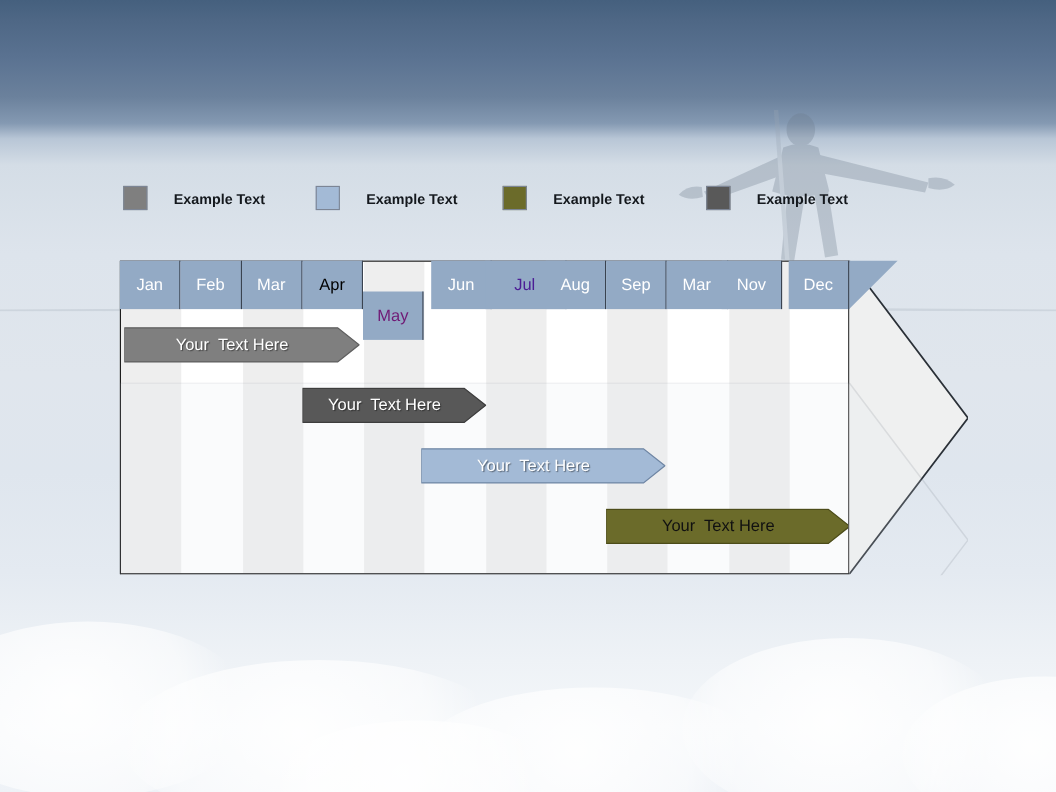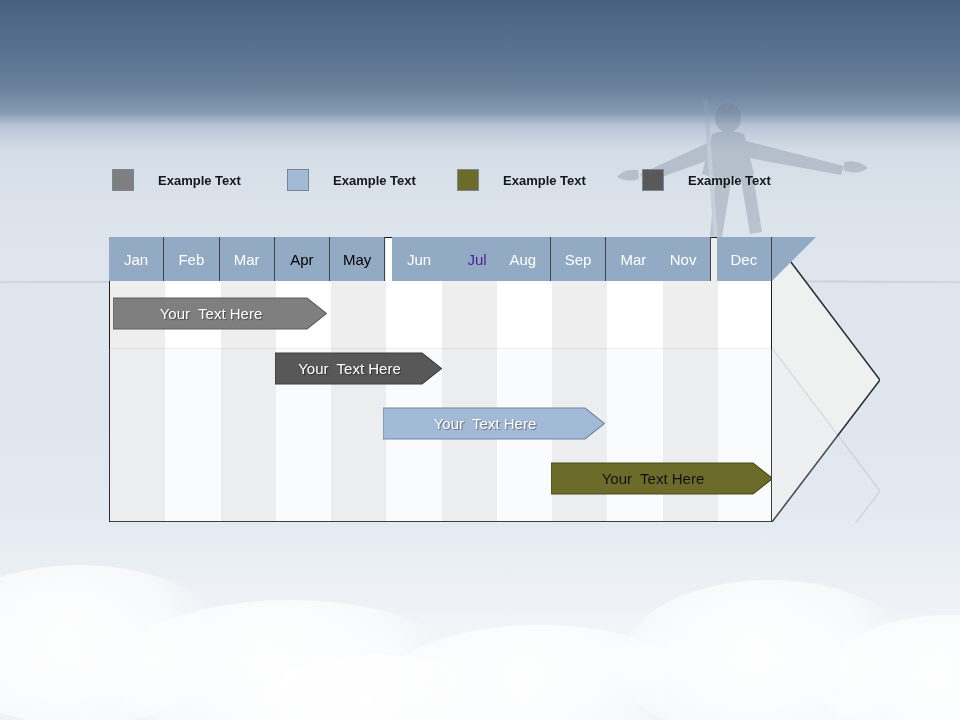--- a/index.html
+++ b/index.html
@@ -318,21 +318,21 @@
           </svg>
           <div class="bar-text dark">Your  Text Here</div>
         </div>
       </div>
     <div id="header-fill" style="border-top-color: rgb(147, 170, 197);"></div>
     <div id="header-row">
         <div class="month-cell" style="left: 0px; width: 55.25px; background: rgb(147, 170, 197); color: rgb(255, 255, 255);">Jan</div>
         <div class="month-cell" style="left: 55.25px; width: 55.25px; background: rgb(147, 170, 197); color: rgb(255, 255, 255);">Feb</div>
         <div class="month-cell" style="left: 110.5px; width: 55.25px; background: rgb(147, 170, 197); color: rgb(255, 255, 255);">Mar</div>
         <div class="month-cell" style="left: 165.75px; width: 55.25px; background: rgb(147, 170, 197); color: #000000;">Apr</div>
-        <div class="month-cell" style="left: 221px; width: 55.25px; background: rgb(147, 170, 197); color: #000000;">May</div>
+        <div class="month-cell" style="left: 221px; width: 55.25px; background: rgb(147, 170, 197); color: #701a75; margin-top: 28px;">May</div>
         <div class="month-cell" style="left: 283px; width: 55.25px; background: rgb(147, 170, 197); color: rgb(255, 255, 255);">Jun</div>
         <div class="month-cell" style="left: 331.5px; width: 74px; background: rgb(147, 170, 197); color: #4c1d95;">Jul</div>
         <div class="month-cell" style="left: 386.75px; width: 55.25px; background: rgb(147, 170, 197); color: rgb(255, 255, 255);">Aug</div>
         <div class="month-cell" style="left: 442px; width: 55.25px; background: rgb(147, 170, 197); color: rgb(255, 255, 255);">Sep</div>
         <div class="month-cell" style="left: 497.25px; width: 55.25px; background: rgb(147, 170, 197); color: rgb(255, 255, 255);">Mar</div>
         <div class="month-cell" style="left: 547px; width: 55.25px; background: rgb(147, 170, 197); color: rgb(255, 255, 255);">Nov</div>
         <div class="month-cell" style="left: 607.75px; width: 55.25px; background: rgb(147, 170, 197); color: rgb(255, 255, 255);">Dec</div>
       </div>
 
   </div>

